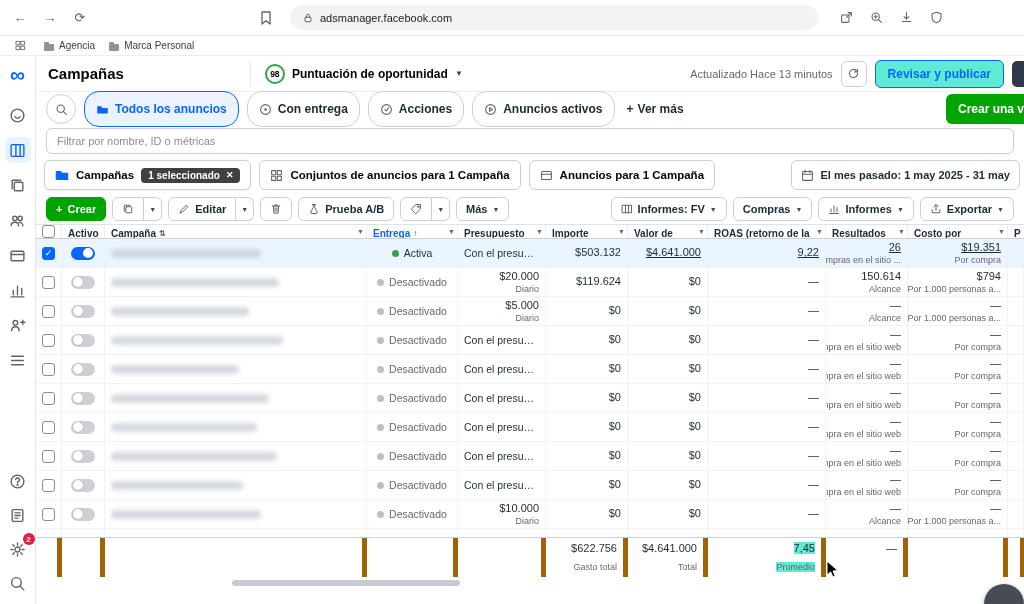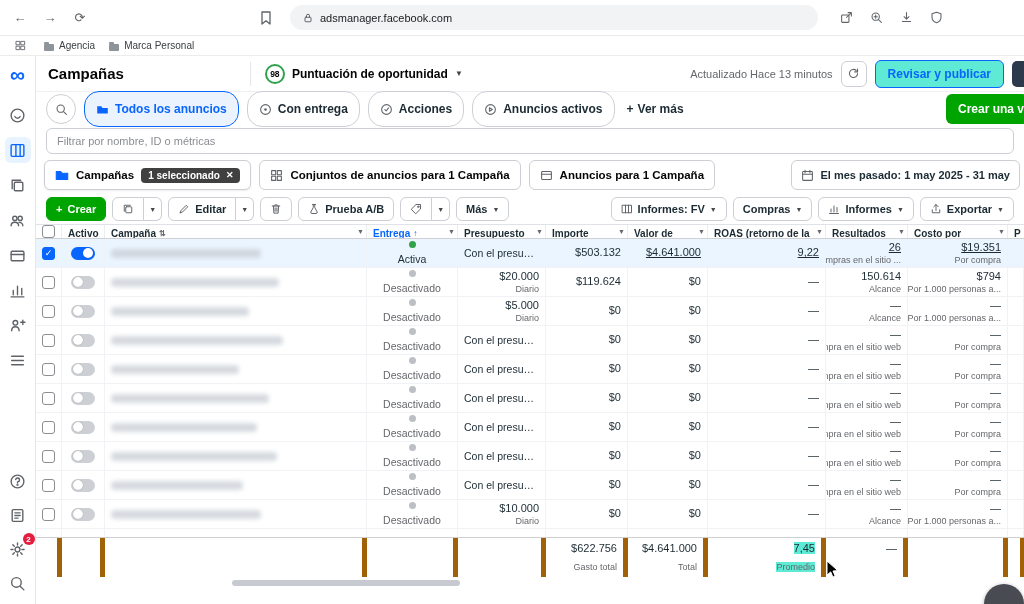--- a/index.html
+++ b/index.html
@@ -100,21 +100,21 @@
   .s{font-size:9px;color:#65676b;line-height:1.2;margin-top:1px;white-space:nowrap}
   .c-check{align-items:center;flex-direction:row;justify-content:center}
   .cb{width:13px;height:13px;border:1px solid #8a8d91;border-radius:3px;background:#fff;display:flex;align-items:center;justify-content:center;font-size:9px;color:#fff}
   .cb.on{background:#0866ff;border-color:#0866ff}
   .c-tog{align-items:center;flex-direction:row}
   .tg{width:24px;height:13px;border-radius:7px;background:#ccd0d5;position:relative;display:inline-block}
   .tg i{position:absolute;top:1.5px;left:2px;width:10px;height:10px;border-radius:50%;background:#fff;box-shadow:0 0 1px rgba(0,0,0,.4)}
   .tg.on{background:#0866ff}
   .tg.on i{left:auto;right:2px}
   .blurbar{height:9px;border-radius:4px;background:#c9ced6;filter:blur(2px);opacity:.75}
-  .c-del{flex-direction:column;align-items:center;gap:5px}
+  .c-del{flex-direction:row;align-items:center;gap:5px}
   .dot{width:7px;height:7px;border-radius:50%;background:#bcc0c4;flex:none}
   .dot.g{background:#31a24c}
   .dtxt{font-size:10.5px;color:#65676b;white-space:nowrap}
   .dtxt.on{color:#1c2b33}
 
   .tfoot{height:40px;border-top:1px solid #ced0d4;background:#fff}
   .fcell{padding:4px 6px;border-right:5px solid #a16207;display:flex;flex-direction:column;justify-content:space-between;overflow:hidden}
   .fcell.num{align-items:flex-end}
   .sel{background:#5eead4}
 

